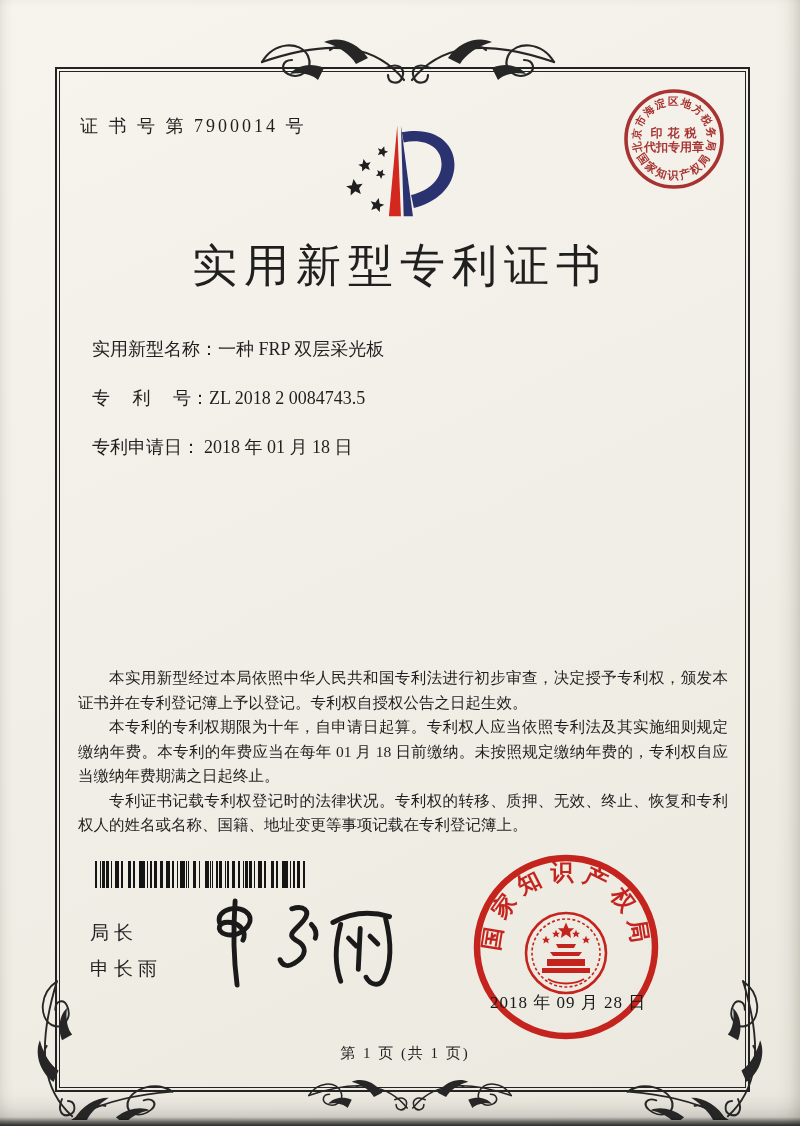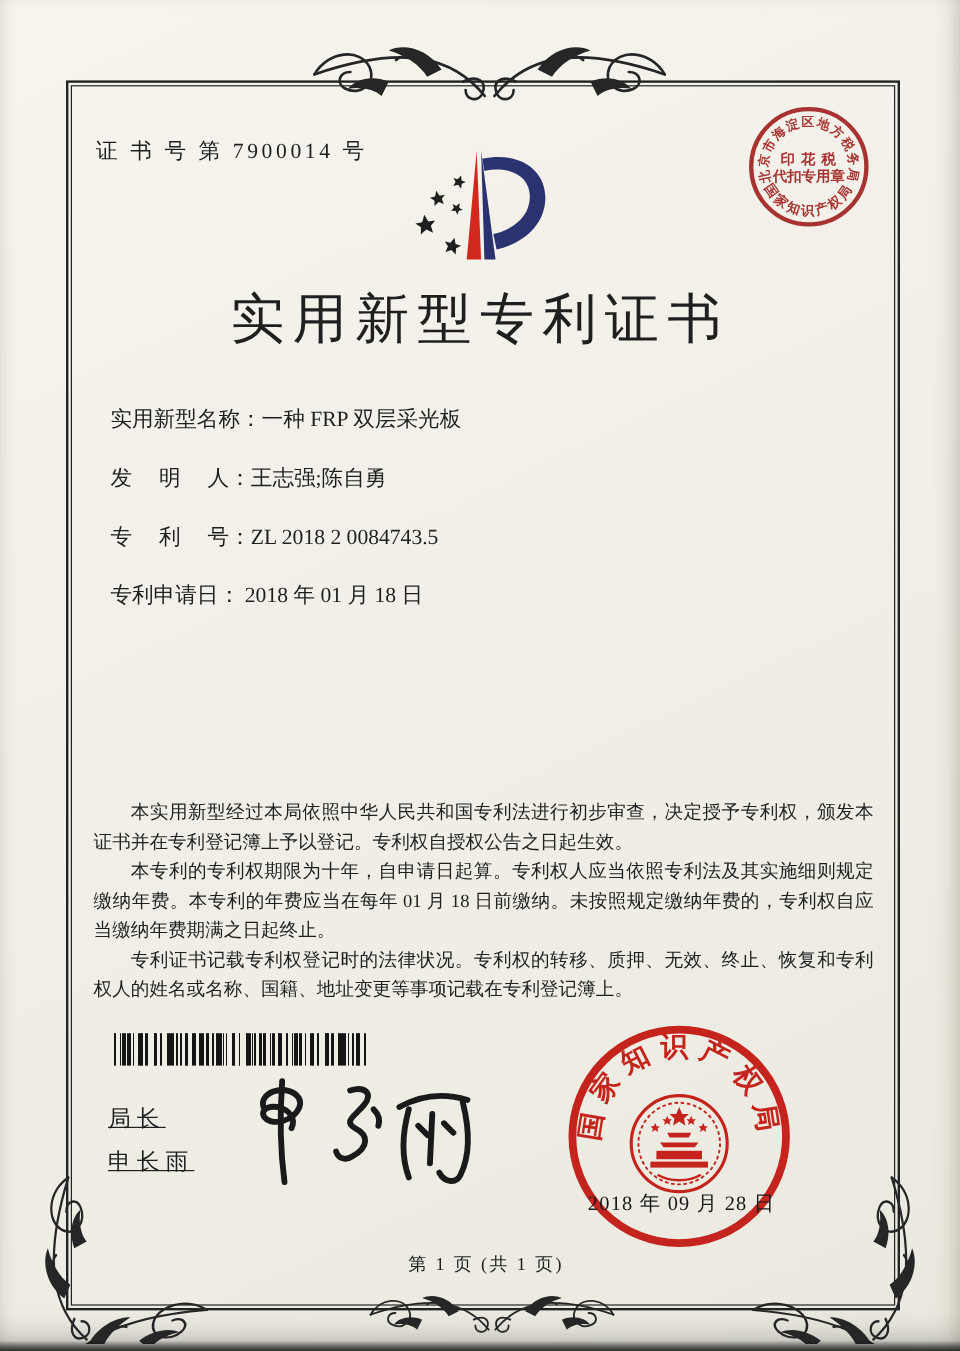--- a/index.html
+++ b/index.html
@@ -23,21 +23,21 @@
   .field-row{position:relative;height:22px;margin-bottom:27px;white-space:nowrap;}
   .field-row .lbl{display:inline-block;min-width:112px;}
   .grant-no{position:absolute;left:368px;top:0;white-space:nowrap;}
   .paras{position:absolute;left:78px;top:666px;width:650px;font-size:15.5px;line-height:24.5px;text-align:justify;}
   .paras p{margin:0;text-indent:2em;}
   .barcode{position:absolute;left:95px;top:861px;width:210px;height:27px;
     background-image:
       repeating-linear-gradient(90deg,#151515 0 2px,transparent 2px 5px,#151515 5px 6px,transparent 6px 11px),
       repeating-linear-gradient(90deg,#151515 0 1px,transparent 1px 7px,#151515 7px 10px,transparent 10px 13px);
   }
-  .officer{position:absolute;left:90px;top:915px;font-size:19px;letter-spacing:5px;line-height:36px;text-decoration:underline;}
+  .officer{position:absolute;left:90px;top:915px;font-size:19px;letter-spacing:5px;line-height:36px;}
   .sig{position:absolute;left:198px;top:893px;width:215px;height:102px;}
   .seal{position:absolute;left:470px;top:851px;width:192px;height:192px;opacity:.93;mix-blend-mode:multiply;}
   .seal-date{position:absolute;left:468px;top:991px;width:200px;text-align:center;
              font-size:17px;letter-spacing:1px;color:#181818;z-index:5;}
   .tax-stamp{position:absolute;left:621px;top:86px;width:106px;height:106px;opacity:.9;mix-blend-mode:multiply;}
   .footer{position:absolute;left:0;top:1044px;width:810px;text-align:center;font-size:15px;letter-spacing:2px;}
   .photo-edge{position:absolute;left:0;right:0;bottom:0;height:9px;
     background:linear-gradient(rgba(0,0,0,0),rgba(0,0,0,.45) 55%,rgba(20,20,20,.85));}
   .seal text,.tax-stamp text{font-family:"Liberation Serif","DejaVu Serif",serif;font-weight:bold;}
 </style>
@@ -98,23 +98,20 @@
       <path d="M66,6 L79,104 L69,104 Z" fill="var(--logo-blue,#2b3270)"></path>
       <path d="M67,13 C102,6 124,24 124,48 C124,74 102,90 80,95 L77,81 C97,76 110,64 110,47 C110,29 92,19 69,24 Z" fill="var(--logo-blue,#2b3270)"></path>
     </svg>
   </div>
 
   <div class="title">实用新型专利证书</div>
 
   <div class="fields">
     <div class="field-row">
       <span class="lbl">实用新型名称：</span><span>一种 FRP 双层采光板</span>
-    </div>
-    <div class="field-row">
-      <span class="lbl">发　 明 　人：</span><span>王志强;陈自勇</span>
     </div>
     <div class="field-row">
       <span class="lbl">专　 利 　号：</span><span>ZL 2018 2 0084743.5</span>
     </div>
     <div class="field-row">
       <span class="lbl">专利申请日：</span><span>2018 年 01 月 18 日</span>
     </div>
   </div>
 
   <div class="paras">

